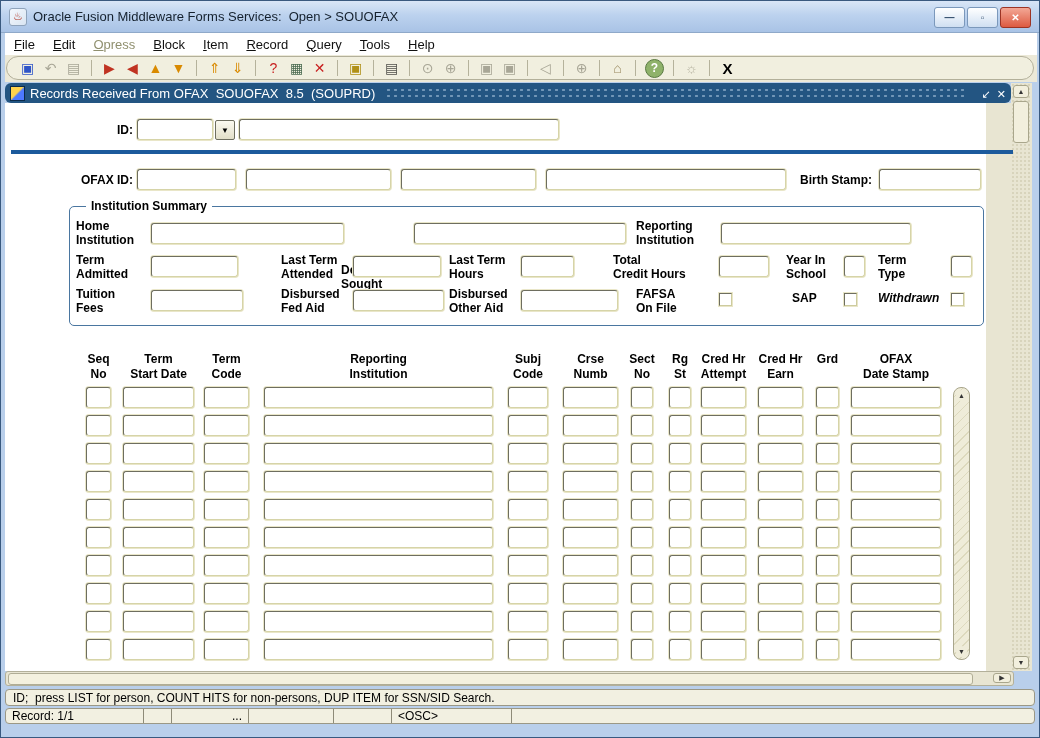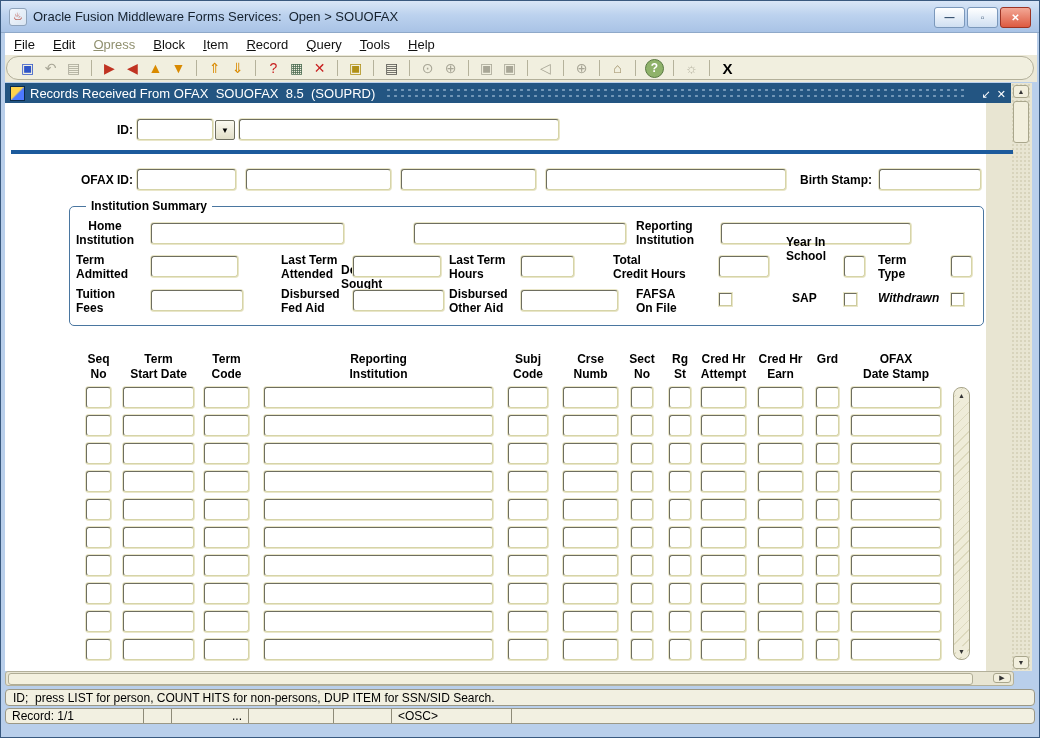--- a/index.html
+++ b/index.html
@@ -33,21 +33,21 @@
     padding:0 10px;box-sizing:border-box;gap:2px;}
   .tbi{width:21px;height:20px;display:flex;align-items:center;justify-content:center;}
   .tbi-glyph{font-size:14px;line-height:1;}
   .tbi-circle{width:17px;height:17px;background:#8fb26a;border:1px solid #5a7a43;
     border-radius:50%;margin:0 2px;}
   .tbi-circle .tbi-glyph{font-size:12px;font-weight:bold;}
   .tbi-plain .tbi-glyph{font-size:15px;font-weight:bold;}
   .tb-sep{width:1px;height:16px;background:#b5b29b;margin:0 5px;}
   
   .mdi-titlebar{position:absolute;left:4px;top:82px;width:1006px;height:20px;background:#235582;
-    display:flex;align-items:center;color:#fff;font-size:13px;padding:0 5px;box-sizing:border-box;}
+    display:flex;align-items:center;color:#fff;font-size:13px;padding:0 5px;box-sizing:border-box;border-radius:6px;}
   .mdi-icon{width:13px;height:13px;background:linear-gradient(135deg,#ffd34d 45%,#4d79ff 55%);
     border:1px solid #0a2a4a;margin-right:5px;flex:none;}
   .mdi-title{white-space:pre;}
   .mdi-pattern{flex:1;height:13px;margin:0 10px;
     background-image:radial-gradient(circle,#7397b8 1.1px,transparent 1.3px);
     background-size:7px 6px;}
   .mdi-ctl{font-size:11px;color:#fff;margin-left:6px;}
   
   .mdi-gutter{position:absolute;left:985px;top:102px;width:25px;height:568px;background:#e8e5d2;}
   .outer-vscroll{position:absolute;left:1010px;top:82px;width:21px;height:588px;background:#e8e5d2;
@@ -256,35 +256,35 @@
 
     <div class="frame" style="left:64px;top:103px;width:915px;height:120px">
       <span class="legend">Institution Summary</span>
     </div>
 
 
     <div class="inner-vscroll">
       <span class="ivs-btn" style="top:2px">▲</span>
       <span class="ivs-btn" style="bottom:2px">▼</span>
     </div>
-  <div class="label" style="left: 71px; top: 116px; text-align: center;"><div>Home</div><div>Institution</div></div>
+  <div class="label" style="left: 71px; top: 116px;"><div>Home</div><div>Institution</div></div>
       <div class="field" style="left: 146px; top: 120px; width: 193px;"></div>
       <div class="label" style="left: 336px; top: 116px; margin-top: 44px;"><div>Degree</div><div>Sought</div></div>
       <div class="field" style="left: 409px; top: 120px; width: 212px;"></div>
       <div class="label" style="left: 631px; top: 116px;"><div>Reporting</div><div>Institution</div></div>
       <div class="field" style="left: 716px; top: 120px; width: 190px;"></div>
       <div class="label" style="left: 71px; top: 150px;"><div>Term</div><div>Admitted</div></div>
       <div class="field" style="left: 146px; top: 153px; width: 87px;"></div>
       <div class="label" style="left: 276px; top: 150px;"><div>Last Term</div><div>Attended</div></div>
       <div class="field" style="left: 348px; top: 153px; width: 88px;"></div>
       <div class="label" style="left: 444px; top: 150px;"><div>Last Term</div><div>Hours</div></div>
       <div class="field" style="left: 516px; top: 153px; width: 53px;"></div>
       <div class="label" style="left: 608px; top: 150px;"><div>Total</div><div>Credit Hours</div></div>
       <div class="field" style="left: 714px; top: 153px; width: 50px;"></div>
-      <div class="label" style="left: 781px; top: 132px;"><div>Year In</div><div>School</div></div>
+      <div class="label" style="left: 781px; top: 150px;"><div>Year In</div><div>School</div></div>
       <div class="field" style="left: 839px; top: 153px; width: 21px;"></div>
       <div class="label" style="left: 873px; top: 150px;"><div>Term</div><div>Type</div></div>
       <div class="field" style="left: 946px; top: 153px; width: 21px;"></div>
       <div class="label" style="left: 71px; top: 184px;"><div>Tuition</div><div>Fees</div></div>
       <div class="field" style="left: 146px; top: 187px; width: 92px;"></div>
       <div class="label" style="left: 276px; top: 184px;"><div>Disbursed</div><div>Fed Aid</div></div>
       <div class="field" style="left: 348px; top: 187px; width: 91px;"></div>
       <div class="label" style="left: 444px; top: 184px;"><div>Disbursed</div><div>Other Aid</div></div>
       <div class="field" style="left: 516px; top: 187px; width: 97px;"></div>
       <div class="label" style="left: 631px; top: 184px;"><div>FAFSA</div><div>On File</div></div>

